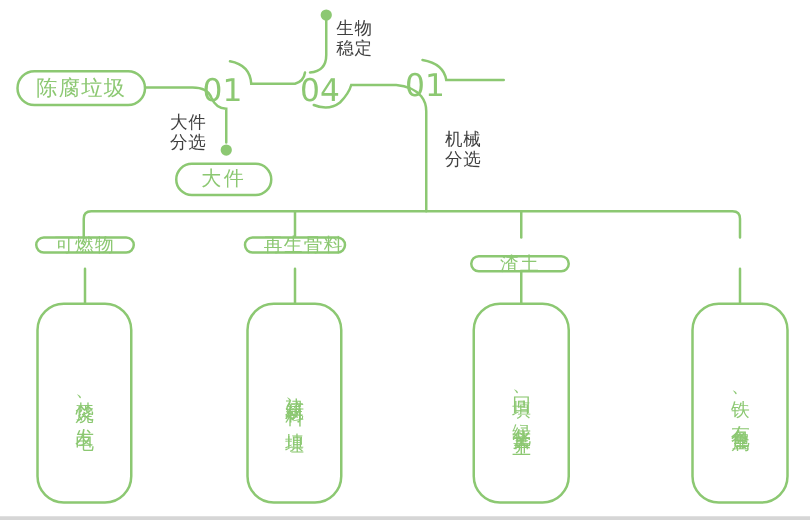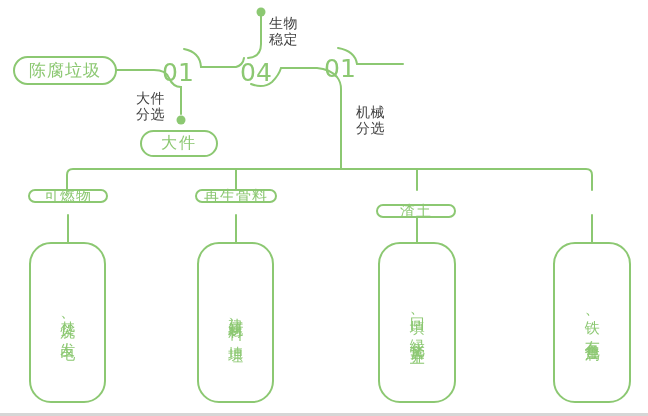--- a/index.html
+++ b/index.html
@@ -24,21 +24,21 @@
     border-radius:999px;
     color:var(--green);
     display:flex;align-items:center;justify-content:center;
     background:var(--bg);
     white-space:nowrap;
   }
   .pill-source{left:13px;top:56px;width:104px;height:29px;font-size:17px;letter-spacing:1px;}
   .pill-bulky{left:140px;top:130px;width:78px;height:27px;font-size:16px;letter-spacing:2px;}
   .pill-cat{top:189px;height:14px;font-size:15px;letter-spacing:1px;}
   .pill-cat.c1{left:28px;width:80px;}
-  .pill-cat.c2{left:195px;width:82px;}
+  .pill-cat.c2{left:195px;width:82px;justify-content:flex-end;}
   .pill-cat.c3{left:376px;width:80px;margin-top:15px;}
   .pill-cat.c4{left:551px;width:82px;}
   .stepnum{
     position:absolute;
     width:36px;text-align:center;
     color:var(--green);
     font-size:25px;line-height:1;
     letter-spacing:0px;
   }
   .n1{left:160px;top:60px;}

